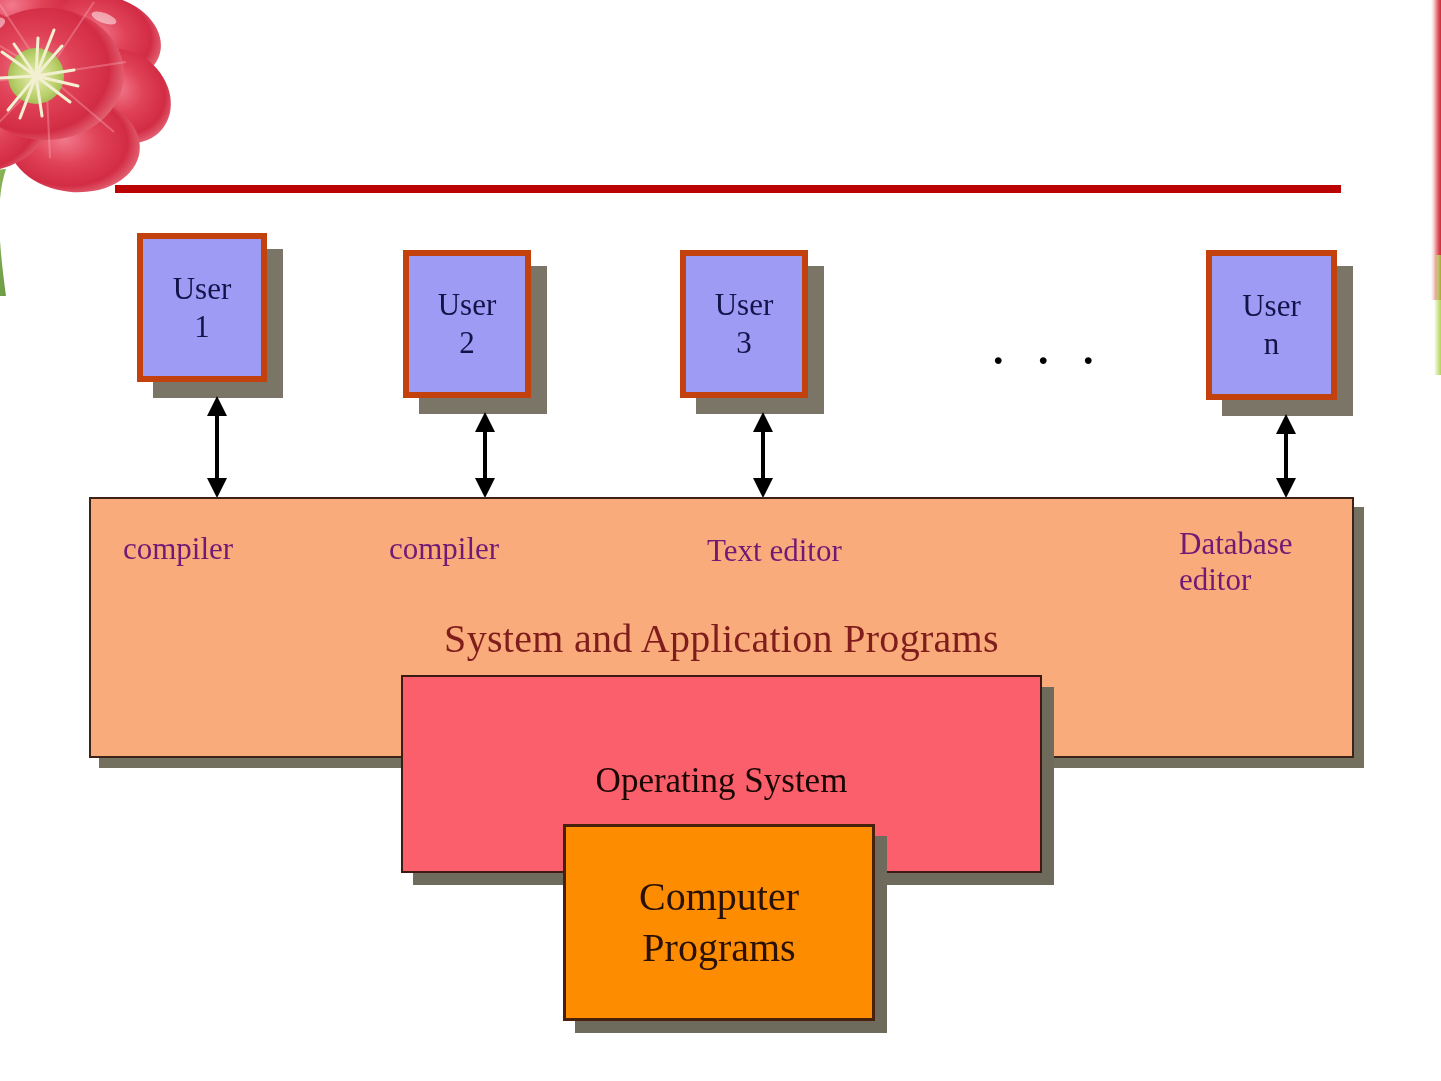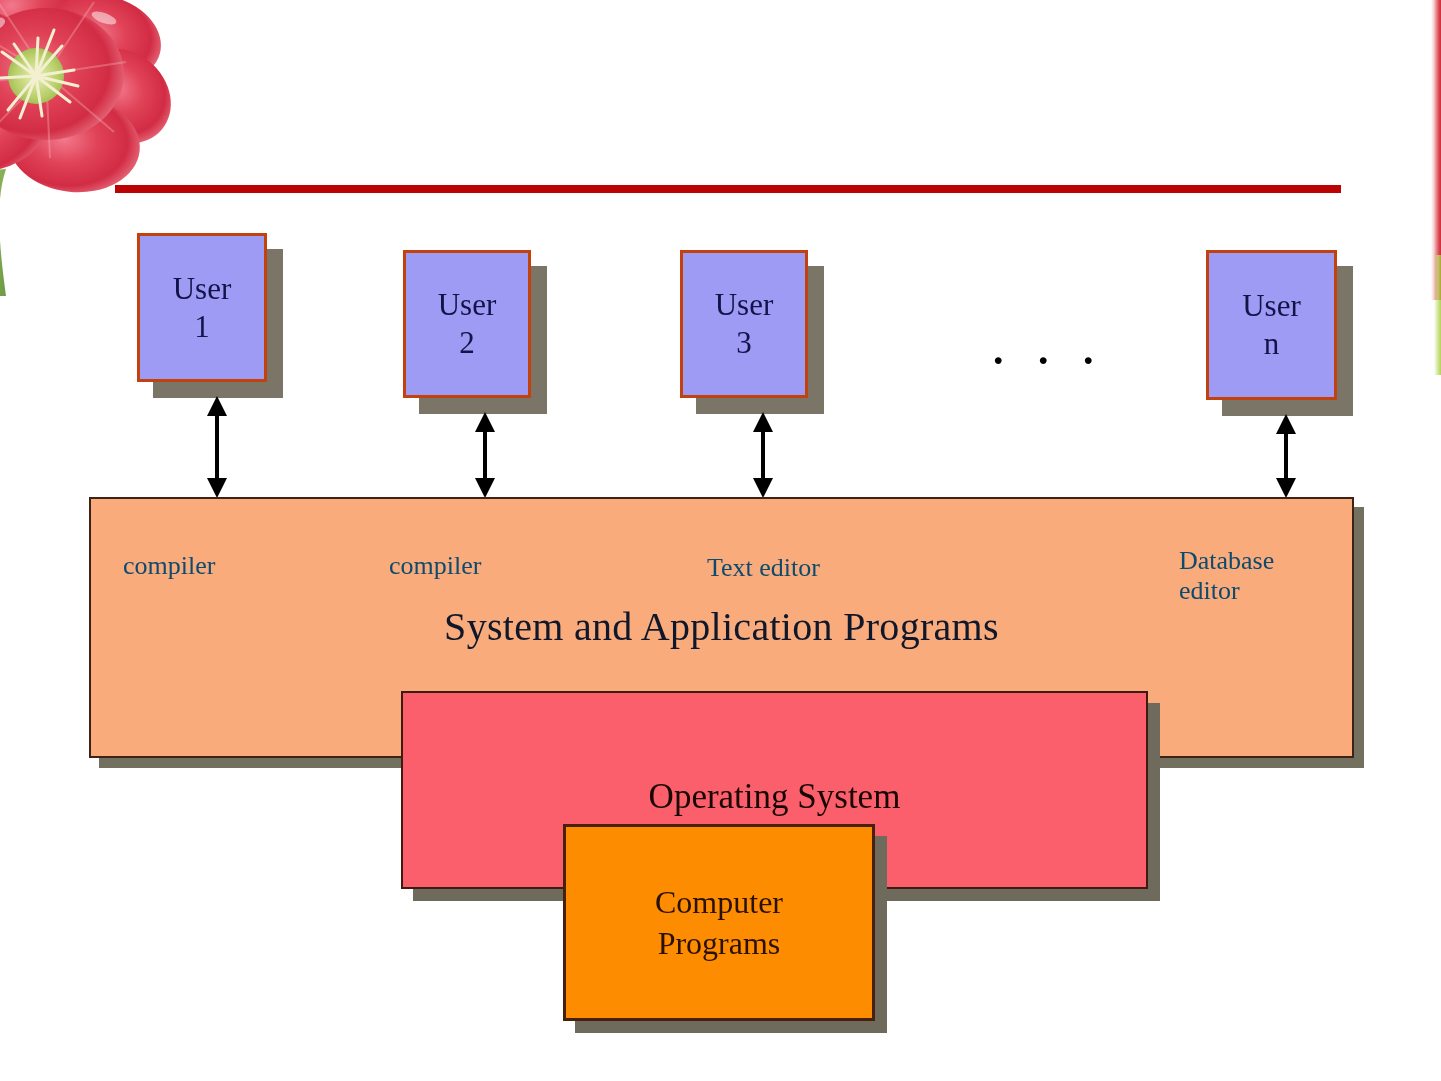--- a/index.html
+++ b/index.html
@@ -21,51 +21,51 @@
   
   .rule{position:absolute;left:115px;top:185px;width:1226px;height:8px;background:#bb0303;}
 
   
   .box{position:absolute;box-sizing:border-box;}
   .box .shadow{position:absolute;left:14px;top:14px;right:-14px;bottom:-14px;background:#7a7566;}
   .box .face{position:absolute;inset:0;box-sizing:border-box;display:flex;
              align-items:center;justify-content:center;text-align:center;}
 
   
-  .user .face{background:#9e9bf4;border:3px solid #c2410c;color:#13134a;
+  .user .face{background:#9e9bf4;border:6px solid #c2410c;color:#13134a;
               font-size:31px;line-height:1.22;}
   .user .shadow{left:16px;top:16px;right:-16px;bottom:-16px;}
 
   
   .arrow{position:absolute;width:26px;}
   .arrow svg{display:block;}
 
   
   .ellipsis{position:absolute;color:#000;font-size:42px;letter-spacing:12px;
             font-family:"Liberation Serif",serif;font-weight:700;line-height:1;}
 
   
   #app-band{left:89px;top:497px;width:1265px;height:261px;}
   #app-band .shadow{left:10px;top:10px;right:-10px;bottom:-10px;background:#74705f;}
   #app-band .face{background:#f9ab7b;border:2px solid #3d2317;display:block;}
-  .app-label{position:absolute;color:#0c4a6e;font-size:26px;line-height:1.15;text-align:left;margin-top:20px;}
-  .band-title{position:absolute;left:0;right:0;top:104px;text-align:center;
-              color:#0f172a;font-size:40px;letter-spacing:.3px;}
-
-  
-  #os-box{left:401px;top:675px;width:747px;height:198px;margin-top:16px;}
+  .app-label{position:absolute;color:#701a75;font-size:31px;line-height:1.15;text-align:left;}
+  .band-title{position:absolute;left:0;right:0;top:116px;text-align:center;
+              color:#7f1d1d;font-size:40px;letter-spacing:.3px;}
+
+  
+  #os-box{left:401px;top:675px;width:641px;height:198px;}
   #os-box .shadow{left:12px;top:12px;right:-12px;bottom:-12px;background:#6f6b5c;}
   #os-box .face{background:#fa5f6b;border:2px solid #3d1a12;align-items:flex-start;}
   .os-title{margin-top:84px;width:100%;text-align:center;color:#190703;font-size:35px;}
 
   
   #hw-box{left:563px;top:824px;width:312px;height:197px;}
   #hw-box .shadow{left:12px;top:12px;right:-12px;bottom:-12px;background:#6f6b5c;}
   #hw-box .face{background:#fe8c01;border:3px solid #47210c;color:#2a1105;
-                font-size:32px;line-height:1.26;}
+                font-size:40px;line-height:1.26;}
 </style>
 </head>
 <body>
 
 <div id="slide">
 
   <div class="poppy-wrap">
     <svg viewBox="0 0 260 330" xmlns="http://www.w3.org/2000/svg">
       <defs>
         <radialGradient id="pg" cx="42%" cy="46%" r="62%">

